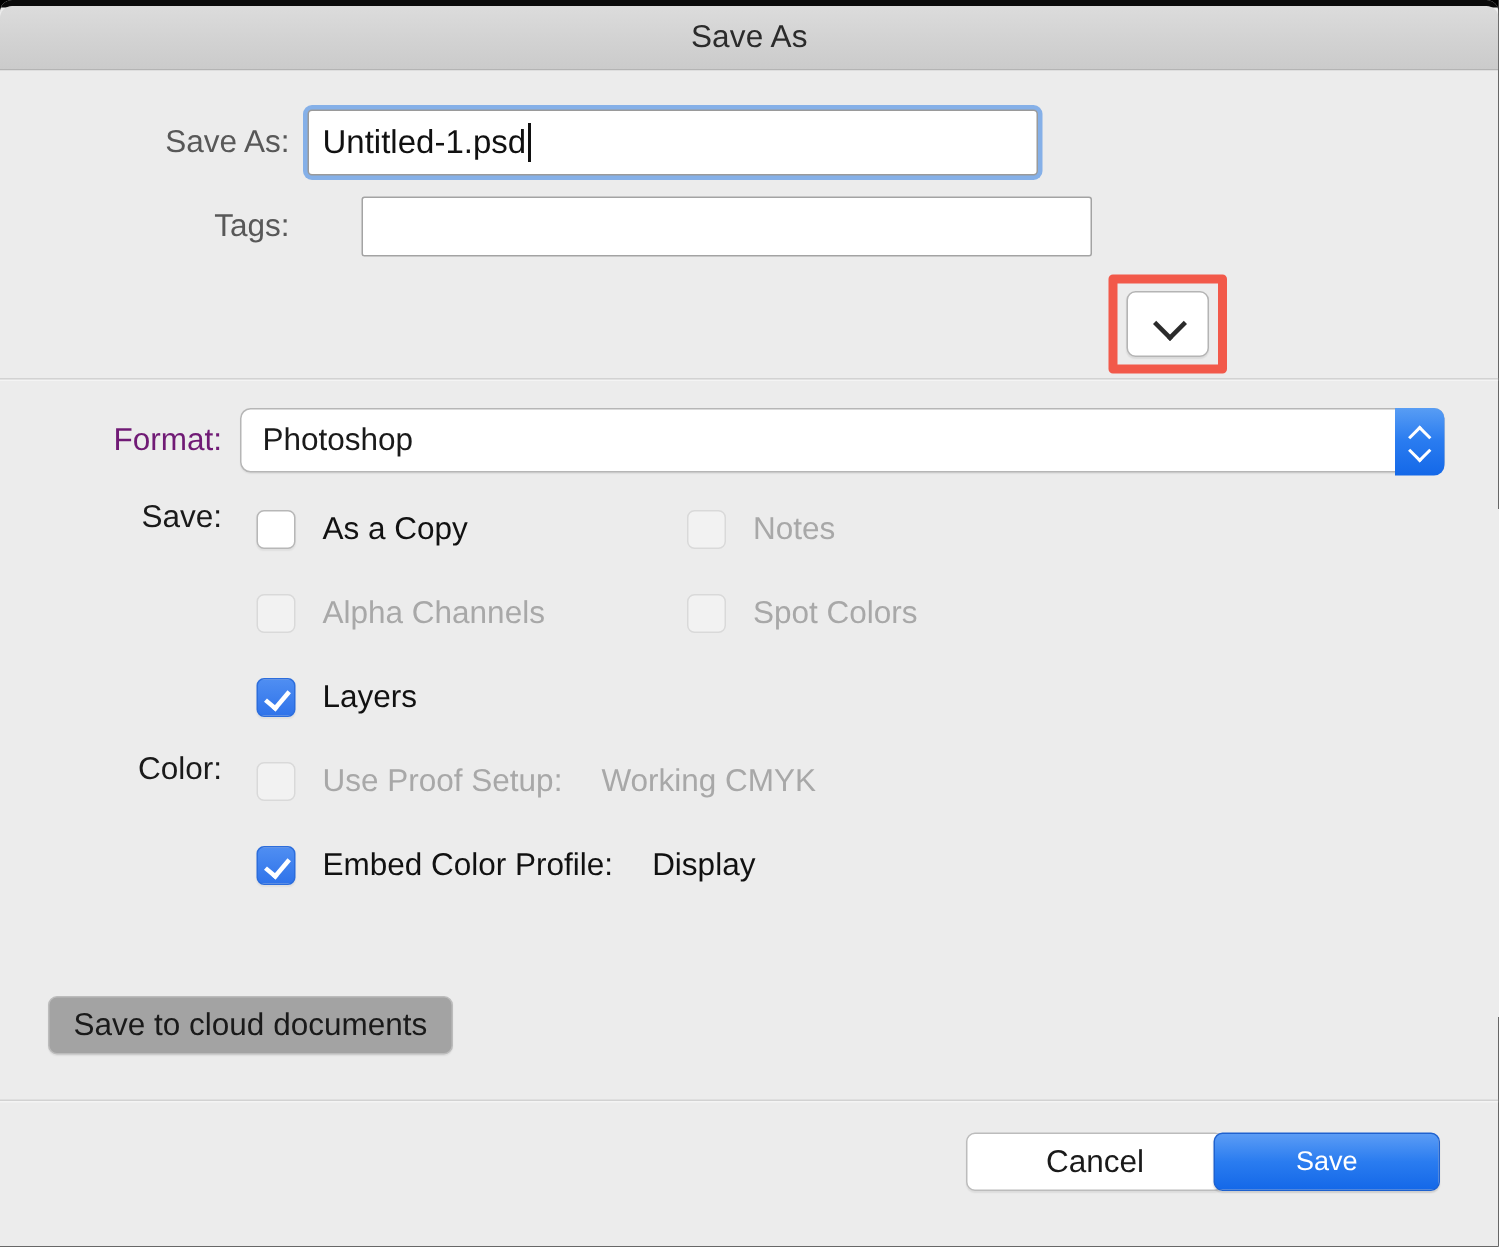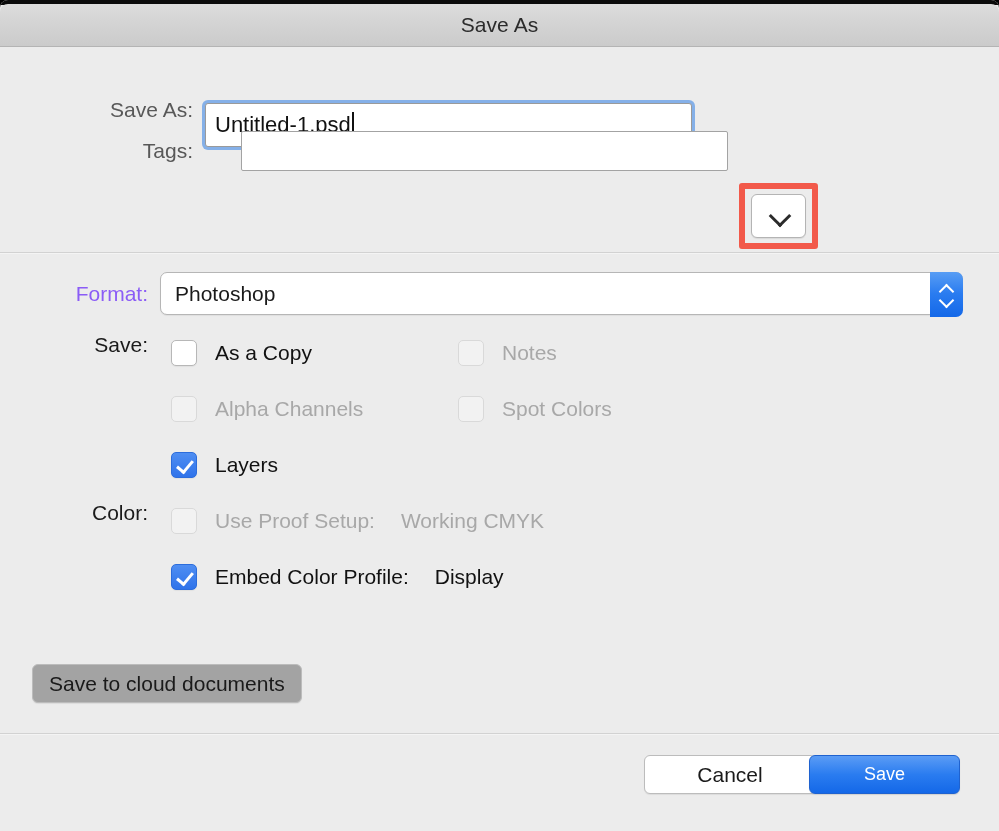--- a/index.html
+++ b/index.html
@@ -45,21 +45,20 @@
   #saveas-input {
     width:487px; height:44px;
     background:#fff;
     border:1px solid #9a9a9a;
     border-radius:3px;
     box-shadow:0 0 0 3px #85b0e8;
     display:flex; align-items:center;
     padding:0 9px;
     font-size:22px; color:#111;
     position:relative;
-    margin-top:30px;
   }
   #saveas-caret {
     display:inline-block; width:2px; height:26px; background:#111; margin-left:1px;
   }
 
   #tags-row { left:0; top:131px;gap:36px; }
   #tags-input {
     width:487px; height:40px;
     background:#fff; border:1px solid #a3a3a3; border-radius:2px;
     padding:0 9px; display:flex; align-items:center;
@@ -137,21 +136,21 @@
     transform:rotate(-135deg);
   }
 
   
   .hr { position:absolute; left:0; width:999px; height:1px; background:#d2d2d2; }
   #hr-top { top:252px; box-shadow:0 1px 0 #f4f4f4; }
   #hr-bottom { top:733px; box-shadow:0 1px 0 #f4f4f4; }
 
   
   #format-row { position:absolute; left:0; top:272px; display:flex; align-items:center; }
-  #format-label { width:160px; text-align:right; padding-right:12px; font-size:21px; color:#8b5cf6; }
+  #format-label { width:160px; text-align:right; padding-right:12px; font-size:21px; color:#701a75; }
   #format-popup {
     width:803px; height:43px;
     background:#fff; border:1px solid #b6b6b6; border-radius:7px;
     display:flex; align-items:center; padding-left:14px;
     position:relative; box-shadow:0 1px 1px rgba(0,0,0,.06);
   }
   #format-text { font-size:21px; color:#1a1a1a; }
   #format-popup .stepper { width:33px; height:45px; border-radius:0 7px 7px 0; }
 
   

